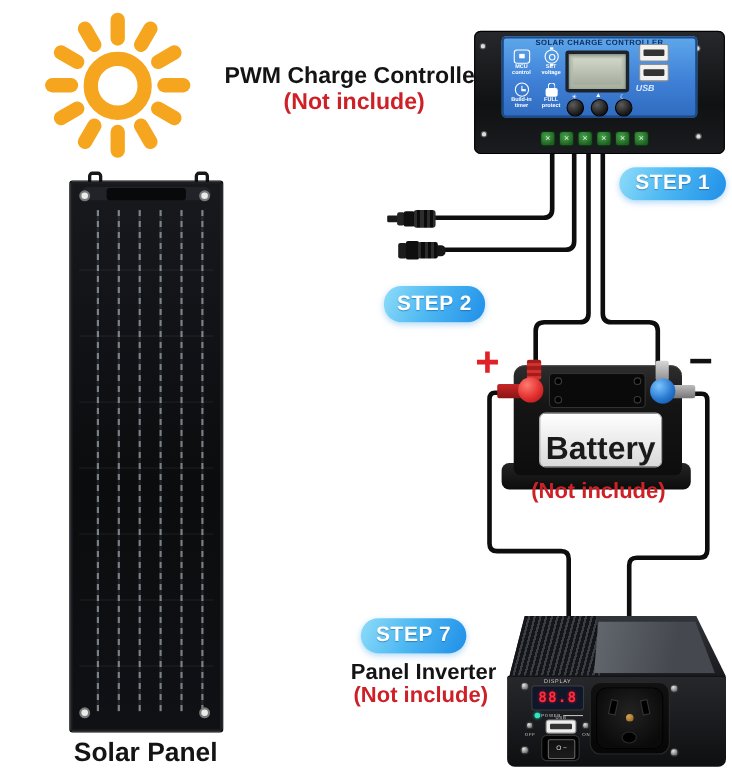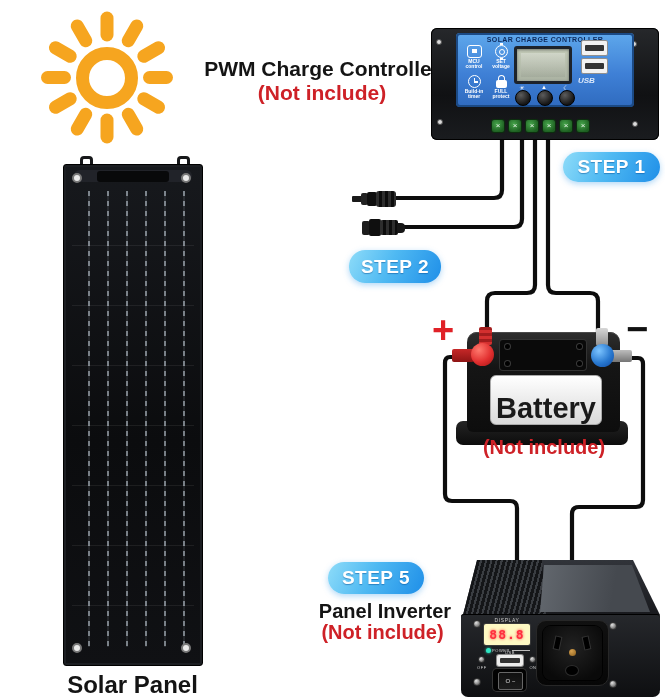--- a/index.html
+++ b/index.html
@@ -83,21 +83,21 @@
   .inv-fins{position:absolute;left:460px;top:558px;width:202px;height:60px;
            clip-path:polygon(17px 2px,82px 2px,86px 57px,3px 57px);
            background:repeating-linear-gradient(105deg,#3a3d42 0 2px,#141518 2px 5px);}
   .inv-panel{position:absolute;left:460px;top:558px;width:202px;height:60px;
            clip-path:polygon(84px 7px,172px 7px,190px 54px,80px 54px);
            background:linear-gradient(100deg,#82888f,#45494f 75%);}
   .inv-front{position:absolute;left:461px;top:614px;width:199px;height:83px;border-radius:3px 3px 7px 7px;
            background:linear-gradient(180deg,#26282c,#0e0f11);box-shadow:inset 0 1px 0 #000;}
   .inv-screw{position:absolute;width:8px;height:8px;box-sizing:border-box;border-radius:50%;
            background:radial-gradient(circle at 35% 30%,#e3e3e3,#6a6a6a 75%);border:1px solid #333;}
-  .seg{position:absolute;left:484px;top:624px;width:46px;height:21px;background:#fef9c3;border-radius:2px;
+  .seg{position:absolute;left:484px;top:624px;width:46px;height:21px;background:#0f172a;border-radius:2px;
        box-shadow:0 0 0 1px #3a3a3a;display:flex;align-items:center;justify-content:center;}
   .seg span{font-family:"DejaVu Sans Mono",monospace;font-weight:700;font-size:13px;color:#ff2e3e;
        letter-spacing:1px;text-shadow:0 0 3px rgba(255,0,30,.8);}
   .microtxt{position:absolute;color:#cccccc;font-size:5px;text-align:center;letter-spacing:.6px;}
   .outlet{position:absolute;left:536px;top:620px;width:73px;height:66px;border-radius:10px;box-sizing:border-box;
           background:linear-gradient(180deg,#111,#060606);border:1px solid #272727;}
   .outlet-in{position:absolute;left:6px;top:5px;width:59px;height:54px;border-radius:8px;
           background:radial-gradient(circle at 50% 40%,#222,#0a0a0a 78%);box-shadow:0 0 0 1px #000;}
   .slot{position:absolute;width:5px;height:12px;background:#000;box-shadow:0 0 0 1px #333;}
 </style>
@@ -215,21 +215,21 @@
          background:repeating-linear-gradient(90deg,#2d2d2d 0 3px,#0c0c0c 3px 6px);"></div>
   </div>
   <div class="mc4 dev abs">
     <div style="left:362px;top:221px;width:8px;height:14px;background:#1c1c1c;border-radius:2px;"></div>
     <div style="left:369px;top:219px;width:12px;height:17px;background:#0f0f0f;border-radius:2px;"></div>
     <div style="left:380px;top:220px;width:18px;height:15px;border-radius:2px;
          background:repeating-linear-gradient(90deg,#2d2d2d 0 3px,#0c0c0c 3px 6px);"></div>
     <div style="left:397px;top:223px;width:8px;height:10px;background:#161616;border-radius:0 4px 4px 0;"></div>
   </div>
 
-  <div class="step-badge dev" style="left:349px;top:250px;width:92px;height:33px;">
+  <div class="step-badge dev" style="left:349px;top:260px;width:92px;height:33px;">
     <span>STEP 2</span>
   </div>
 
   <div class="hook dev abs" style="left:80px;top:156px;"></div>
   <div class="hook dev abs" style="left:177px;top:156px;"></div>
   <div class="panel dev">
     <div style="position:absolute;left:10px;top:5px;width:118px;height:12px;background:#212329;border-radius:6px;"></div>
     <div style="position:absolute;left:33px;top:6px;width:72px;height:11px;background:#08090a;border-radius:3px;"></div>
     <div class="busbar" style="left:24px;"></div>
     <div class="busbar" style="left:43px;"></div>
@@ -272,21 +272,21 @@
     <div class="ball" style="left:471px;top:343px;background:radial-gradient(circle at 35% 30%,#ff7a6e,#e23030 55%,#a31212);"></div>
 
     <div class="post" style="left:596px;top:328px;width:12px;background:linear-gradient(180deg,#d7d7d7,#8f8f8f);"></div>
     <div class="clamp-arm" style="left:610px;top:350px;width:22px;height:12px;background:linear-gradient(180deg,#bdbdbd,#757575);"></div>
     <div class="ball" style="left:591px;top:344px;background:radial-gradient(circle at 35% 30%,#7cc4ff,#2979d0 55%,#0d47a1);"></div>
 
     <div class="lbl-red" style="left:464px;top:436px;width:160px;font-size:20px;">(Not include)</div>
   </div>
 
   <div class="step-badge dev" style="left:328px;top:562px;width:96px;height:32px;">
-    <span>STEP 5</span>
+    <span>STEP 7</span>
   </div>
   <div class="lbl-black dev" style="left:305px;top:600px;width:160px;font-size:20px;">Panel Inverter</div>
   <div class="lbl-red dev" style="left:305px;top:621px;width:155px;font-size:20px;">(Not include)</div>
 
   <div class="abs dev">
     <div class="inv-top"></div>
     <div class="inv-fins"></div>
     <div class="inv-panel"></div>
     <div class="inv-front"></div>
 

